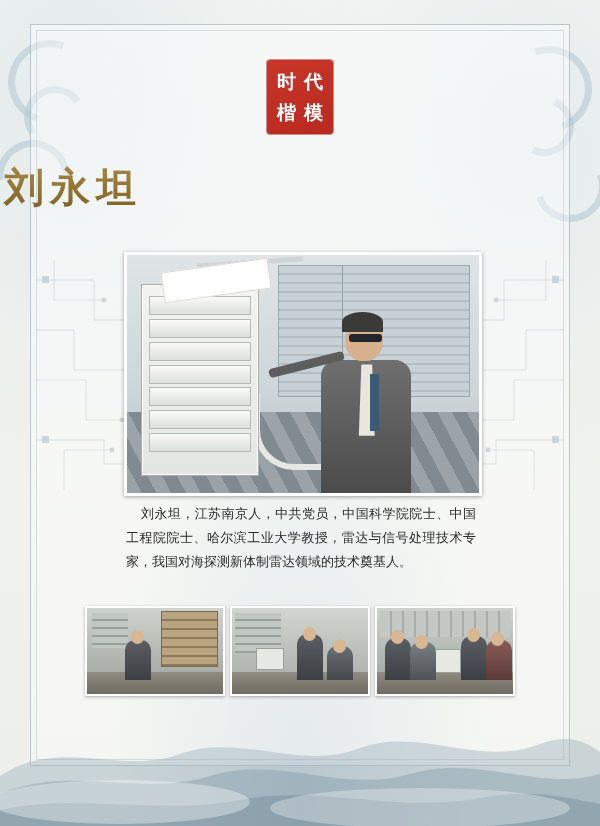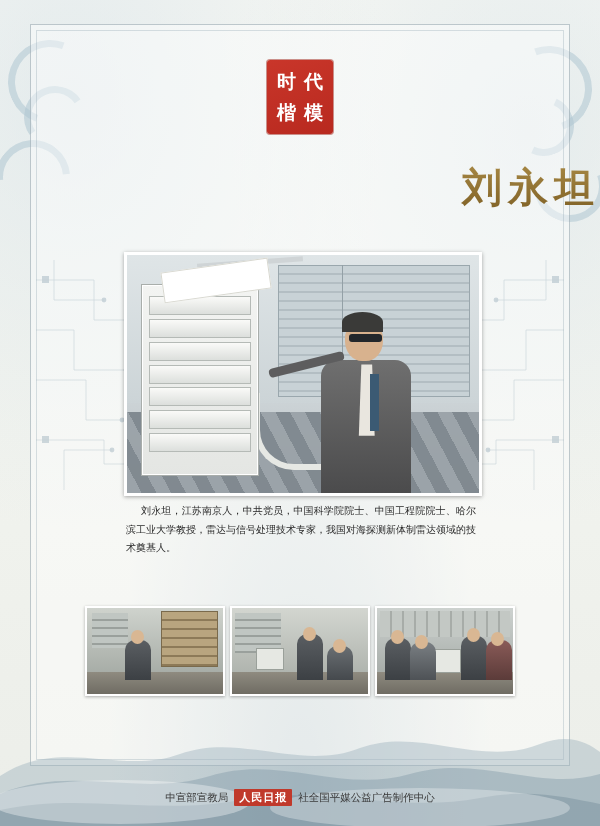--- a/index.html
+++ b/index.html
@@ -97,21 +97,21 @@
     align-items: center;
     justify-content: center;
     line-height: 1;
   }
 
   
   .title-wrap {
     position: absolute;
     left: 0; right: 0;
     top: 160px;
-    text-align: right;
+    text-align: left;
   }
   .main-title {
     font-family: "Liberation Serif", serif;
     font-size: 40px;
     font-weight: bold;
     letter-spacing: 6px;
     color: #8a6a2f;
     background: linear-gradient(180deg, #a98a46 0%, #7d5f24 100%);
     -webkit-background-clip: text;
     background-clip: text;
@@ -232,21 +232,21 @@
     border-radius: 0 0 0 40px;
   }
 
   
   .body-text {
     position: absolute;
     left: 126px;
     top: 502px;
     width: 350px;
     font-family: "Liberation Serif", serif;
-    font-size: 10px;
+    font-size: 13px;
     line-height: 1.85;
     color: #2a2a2a;
     text-align: justify;
   }
   .body-text p { margin: 0 0 3px 0; }
   .body-text p:first-child { text-indent: 15px; }
   .body-text p:last-child { text-indent: 15px; }
 
   
   .photo-row {
@@ -453,19 +453,14 @@
   </div>
 
   <svg class="mist" viewBox="0 0 600 200" preserveAspectRatio="none">
     <path d="M0 150 C60 110 120 150 180 128 C240 106 300 146 360 122 C420 100 480 142 540 118 C570 106 590 118 600 126 L600 200 L0 200 Z" fill="#9fb3bf" opacity="0.45"></path>
     <path d="M0 168 C70 138 140 172 210 150 C280 128 340 168 410 148 C480 128 540 166 600 148 L600 200 L0 200 Z" fill="#7d95a4" opacity="0.40"></path>
     <path d="M0 184 C80 166 160 190 240 174 C320 158 400 188 480 172 C530 162 570 172 600 178 L600 200 L0 200 Z" fill="#5d7688" opacity="0.30"></path>
     <ellipse cx="120" cy="176" rx="130" ry="22" fill="#ffffff" opacity="0.35"></ellipse>
     <ellipse cx="420" cy="182" rx="150" ry="20" fill="#ffffff" opacity="0.30"></ellipse>
   </svg>
 
-  <div class="footer">
-    <span>中宣部宣教局</span>
-    <span class="rmrb-logo">人民日报</span>
-    <span>社全国平媒公益广告制作中心</span>
-  </div>
 
 </div>
 
 </body></html>

